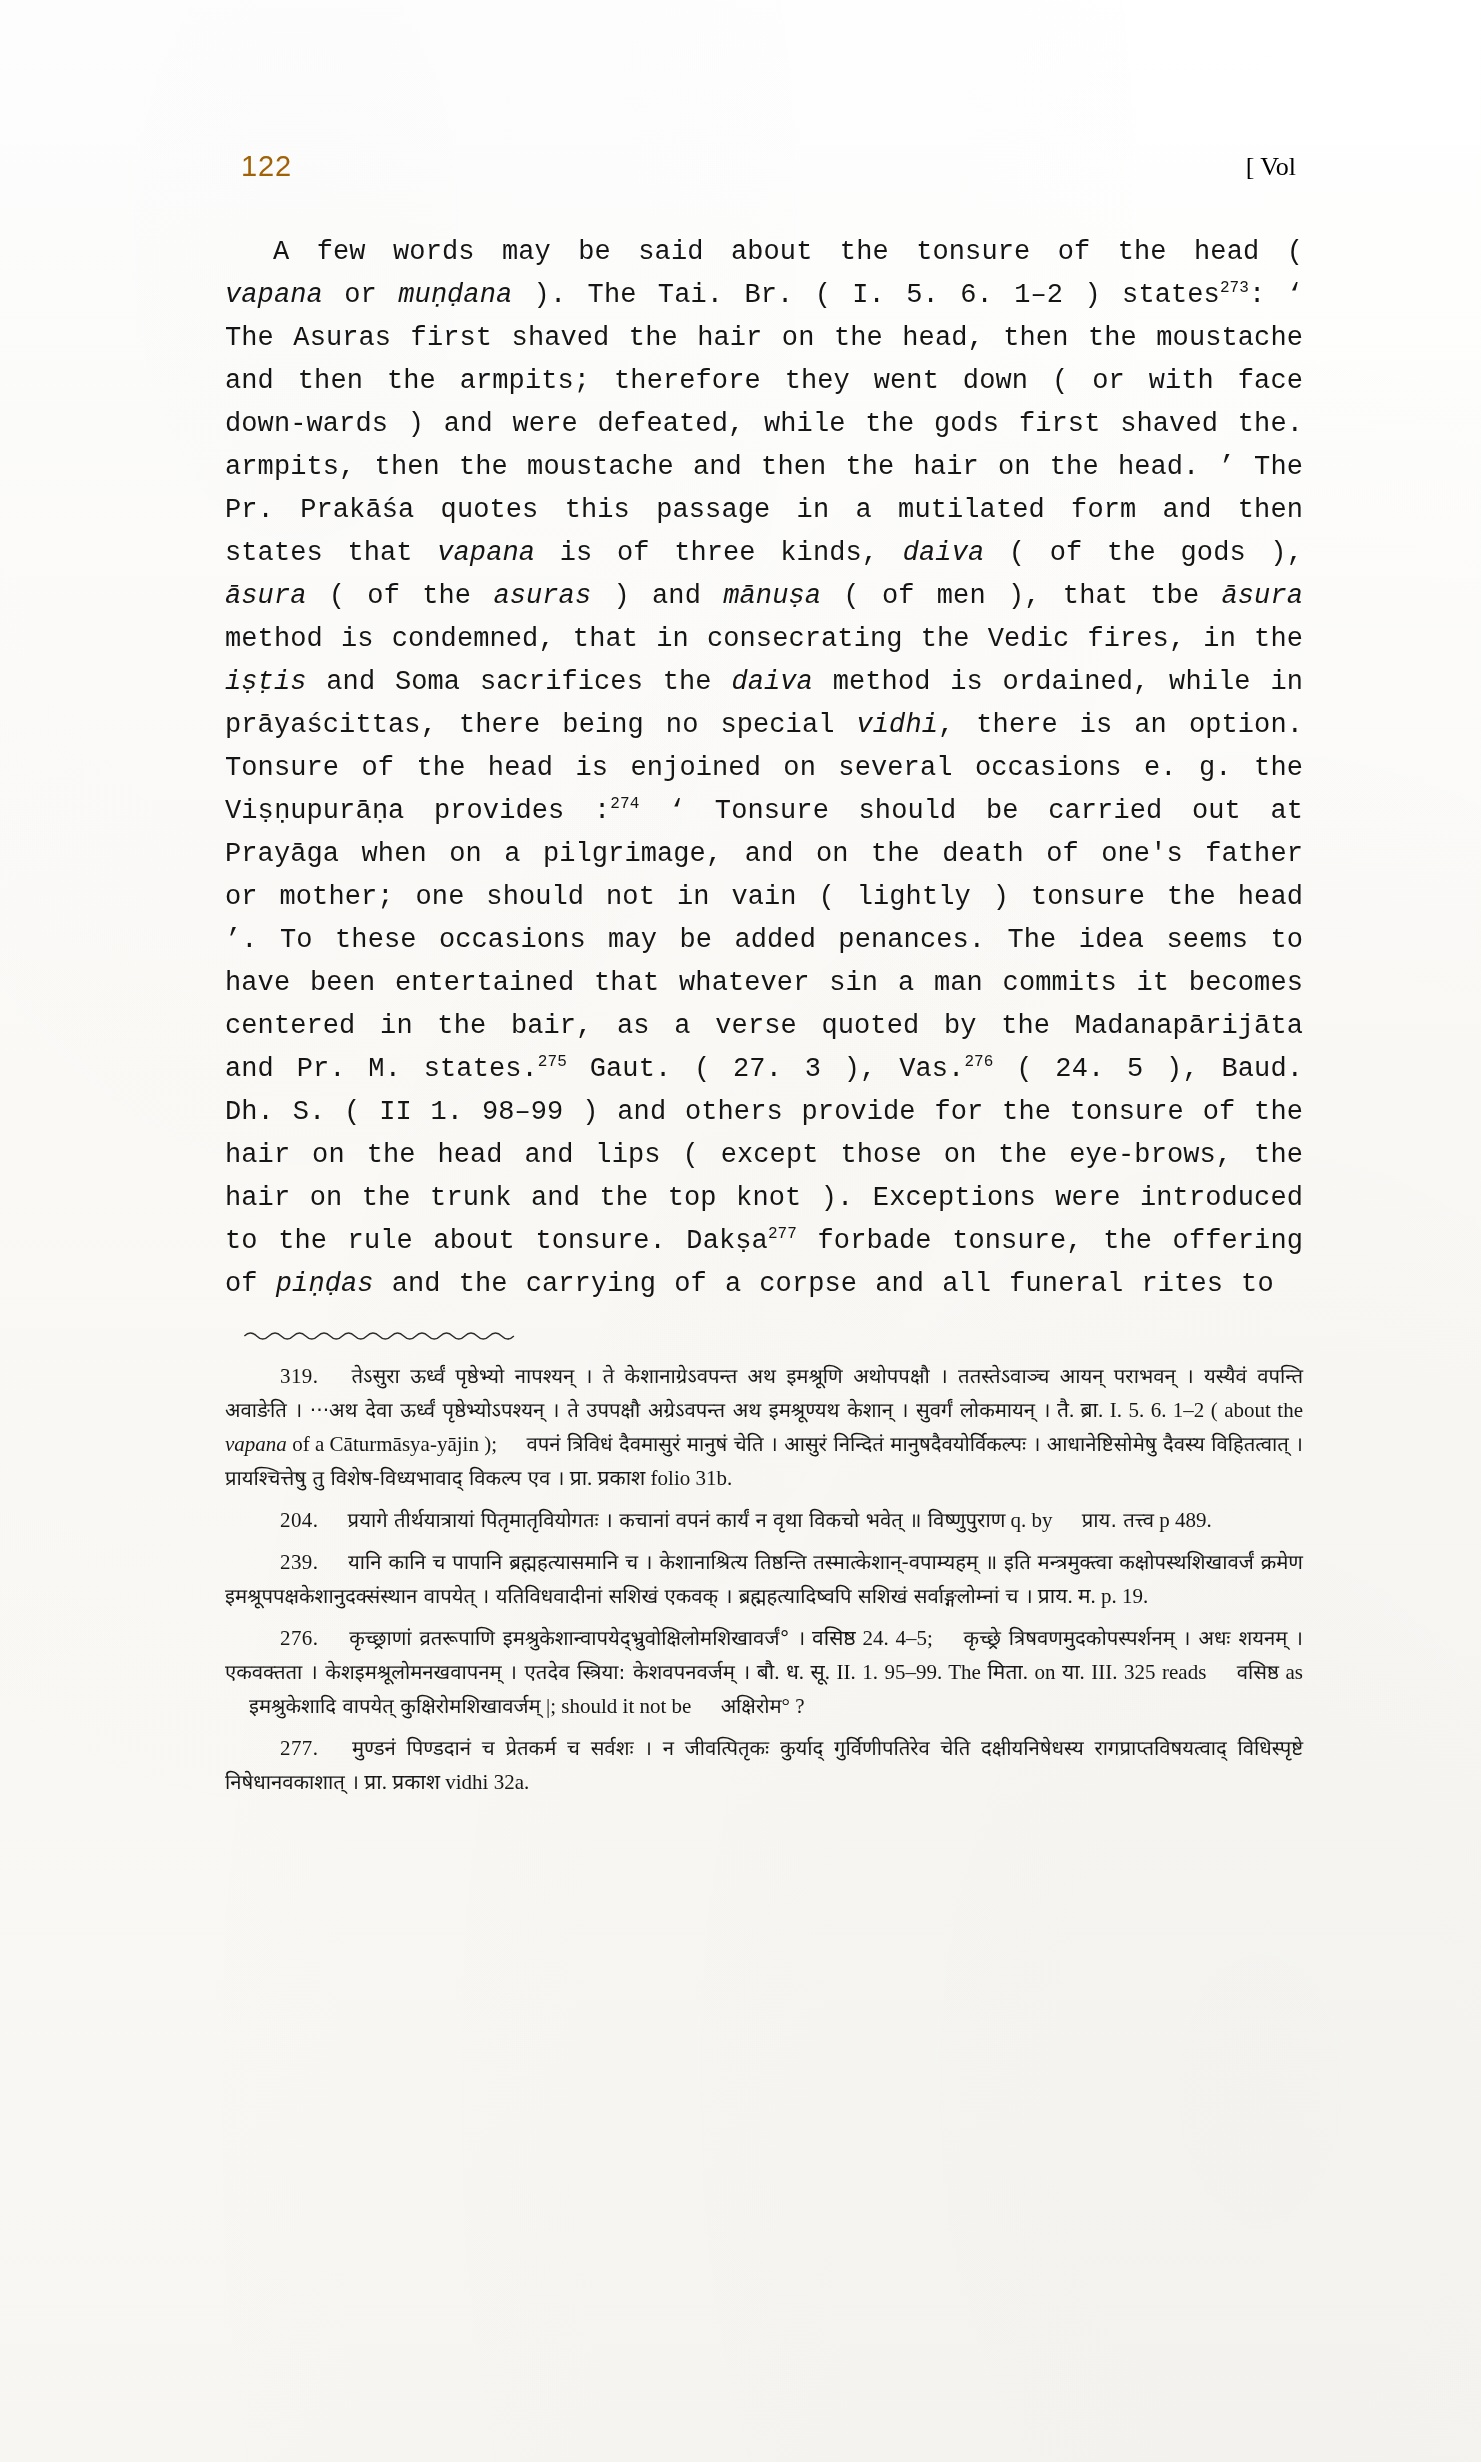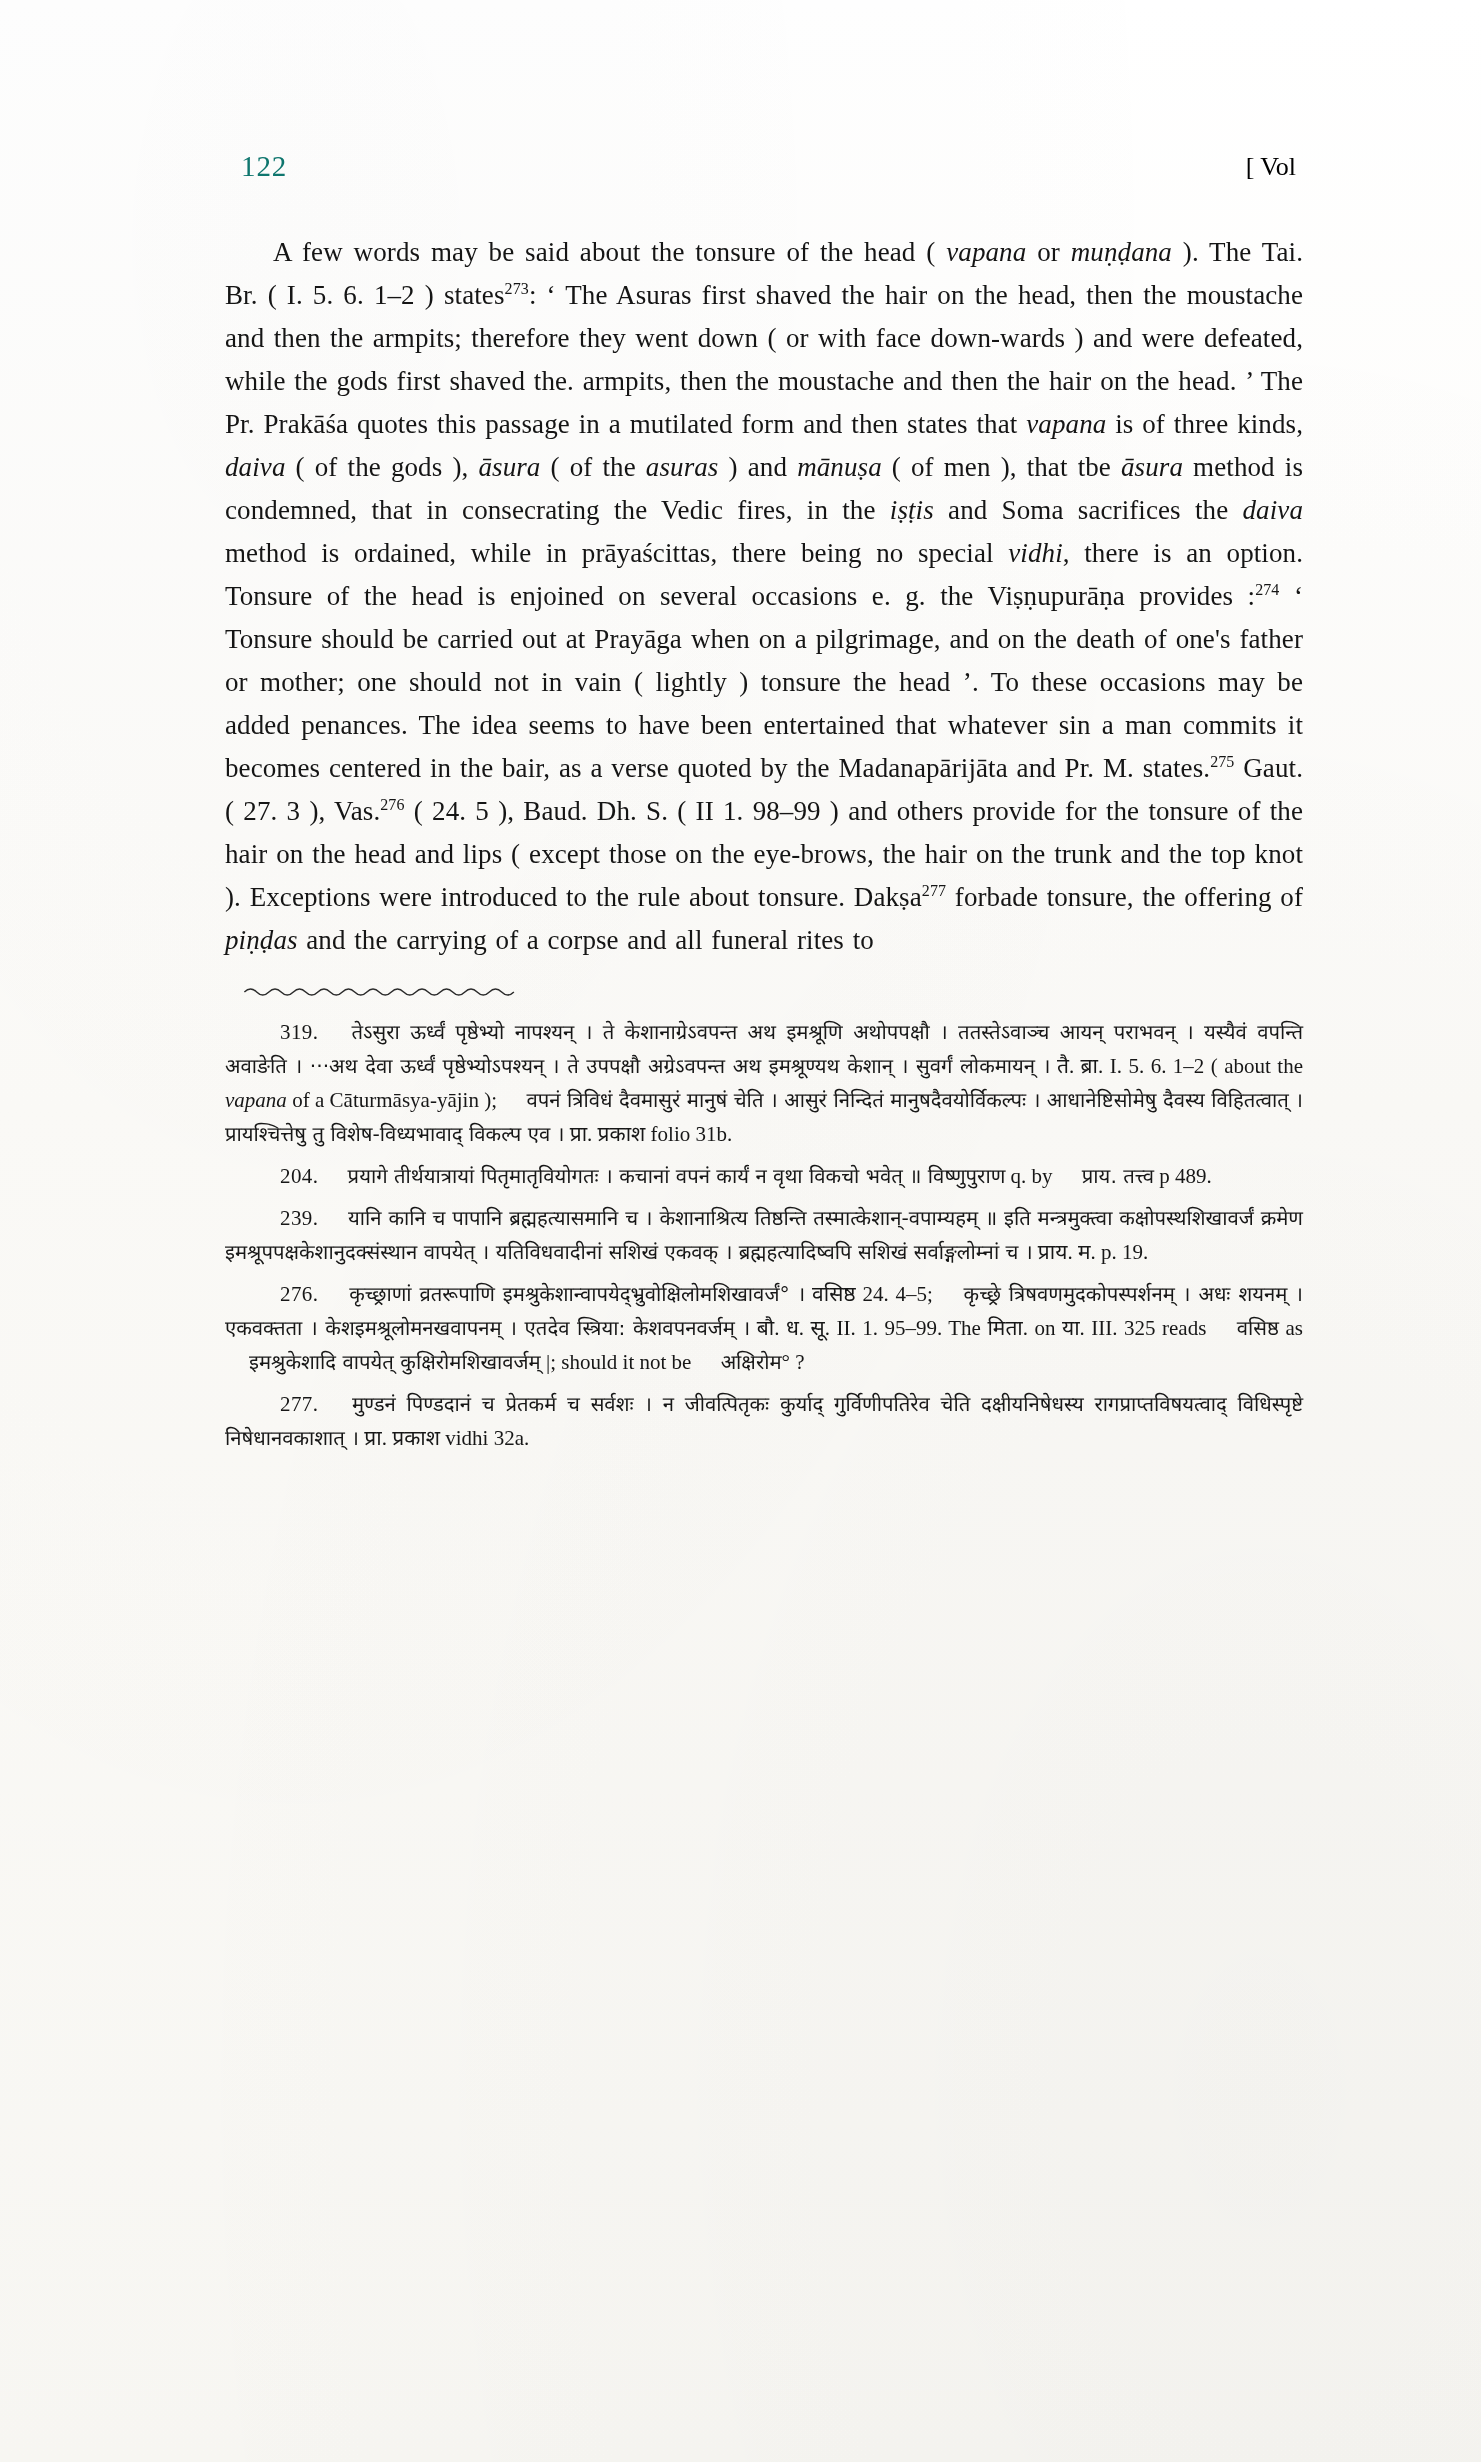--- a/index.html
+++ b/index.html
@@ -43,22 +43,22 @@
     position: relative;
     height: 53px;
     margin-bottom: 37px;
   }
   .folio {
     position: absolute;
     left: 16px;
     top: 8.8px;
     font-size: 29px;
     letter-spacing: 0.9px;
-    color: #0f766e;
-    font-family: Liberation Serif, serif;
+    color: #a16207;
+    font-family: Liberation Sans, sans-serif;
   }
   .running-title {
     position: absolute;
     left: 0; right: 0;
     top: 7px;
     text-align: center;
     font-style: italic;
     font-size: 27px;
     letter-spacing: 0.5px;
     color: #1d1d1d;
@@ -71,20 +71,21 @@
     color: #000000;
   }
   
   .body-text {
     font-size: 27px;
     line-height: 43px;
     text-align: justify;
     color: #151515;
     letter-spacing: 0.1px;
     word-spacing: 1.8px;
+    font-family: Liberation Mono, monospace;
   }
   .body-text p {
     margin: 0;
     text-indent: 48px;
   }
   sup {
     font-size: 16px;
     vertical-align: super;
     line-height: 0;
   }

